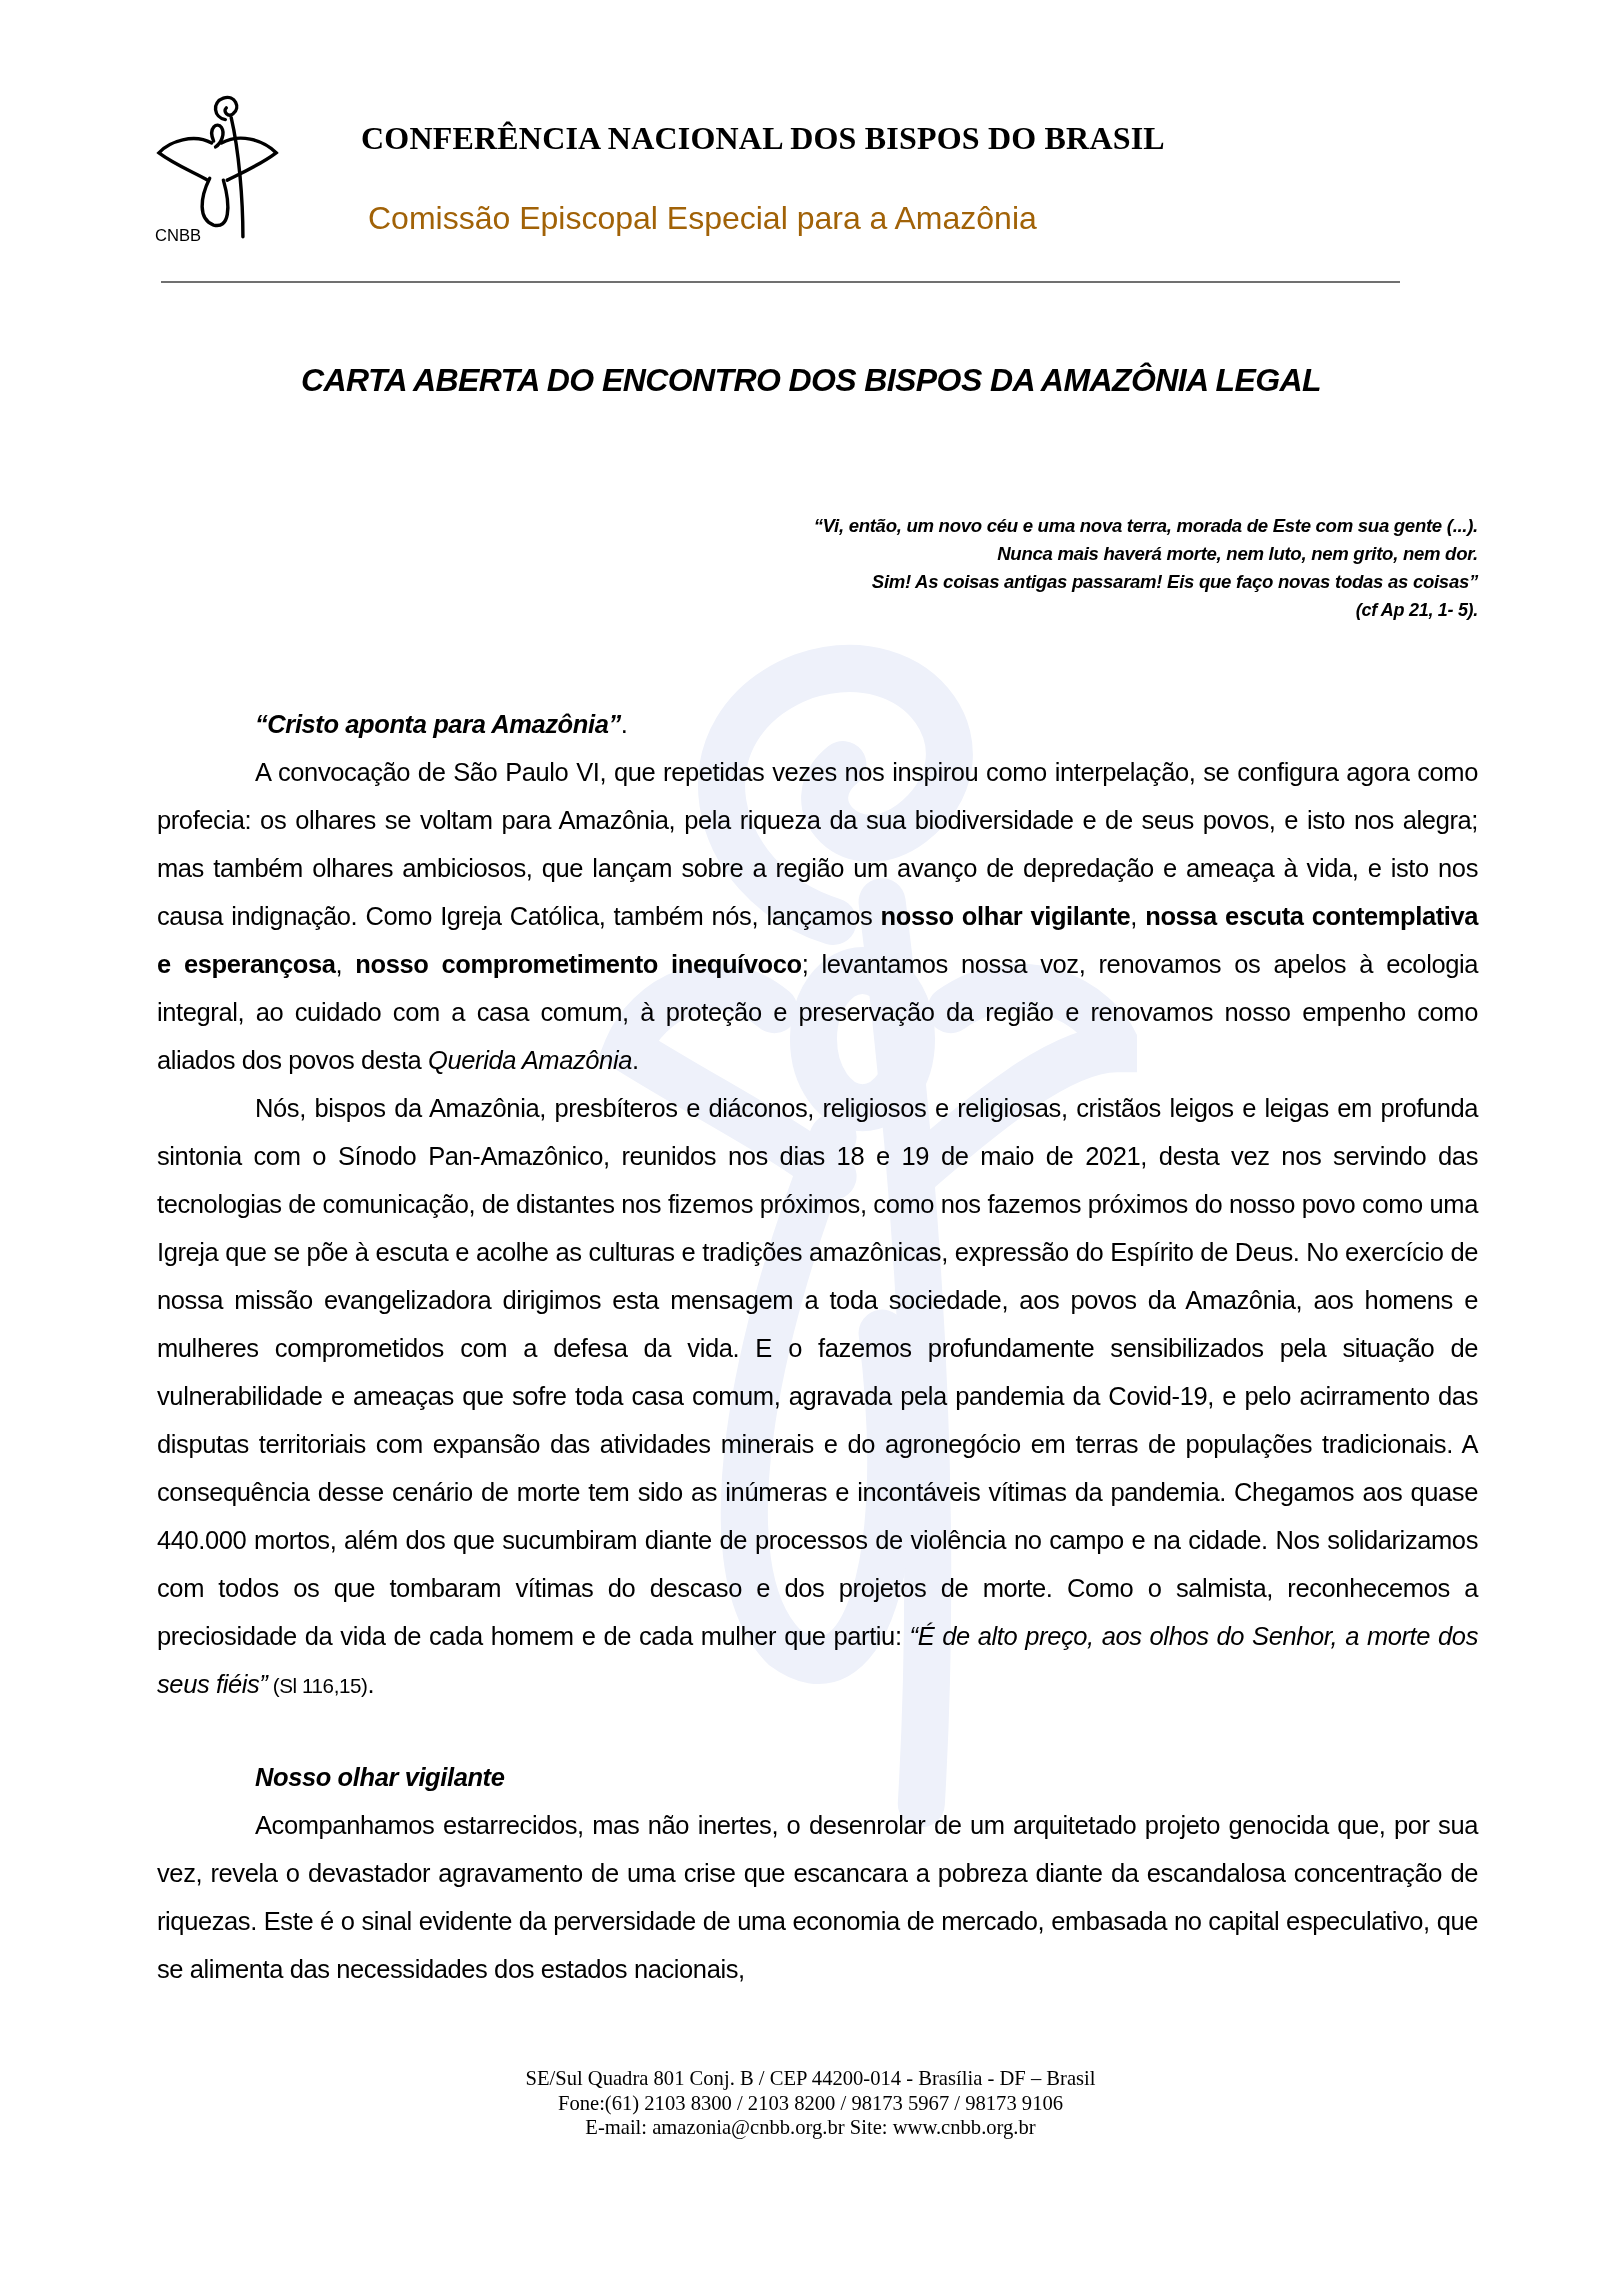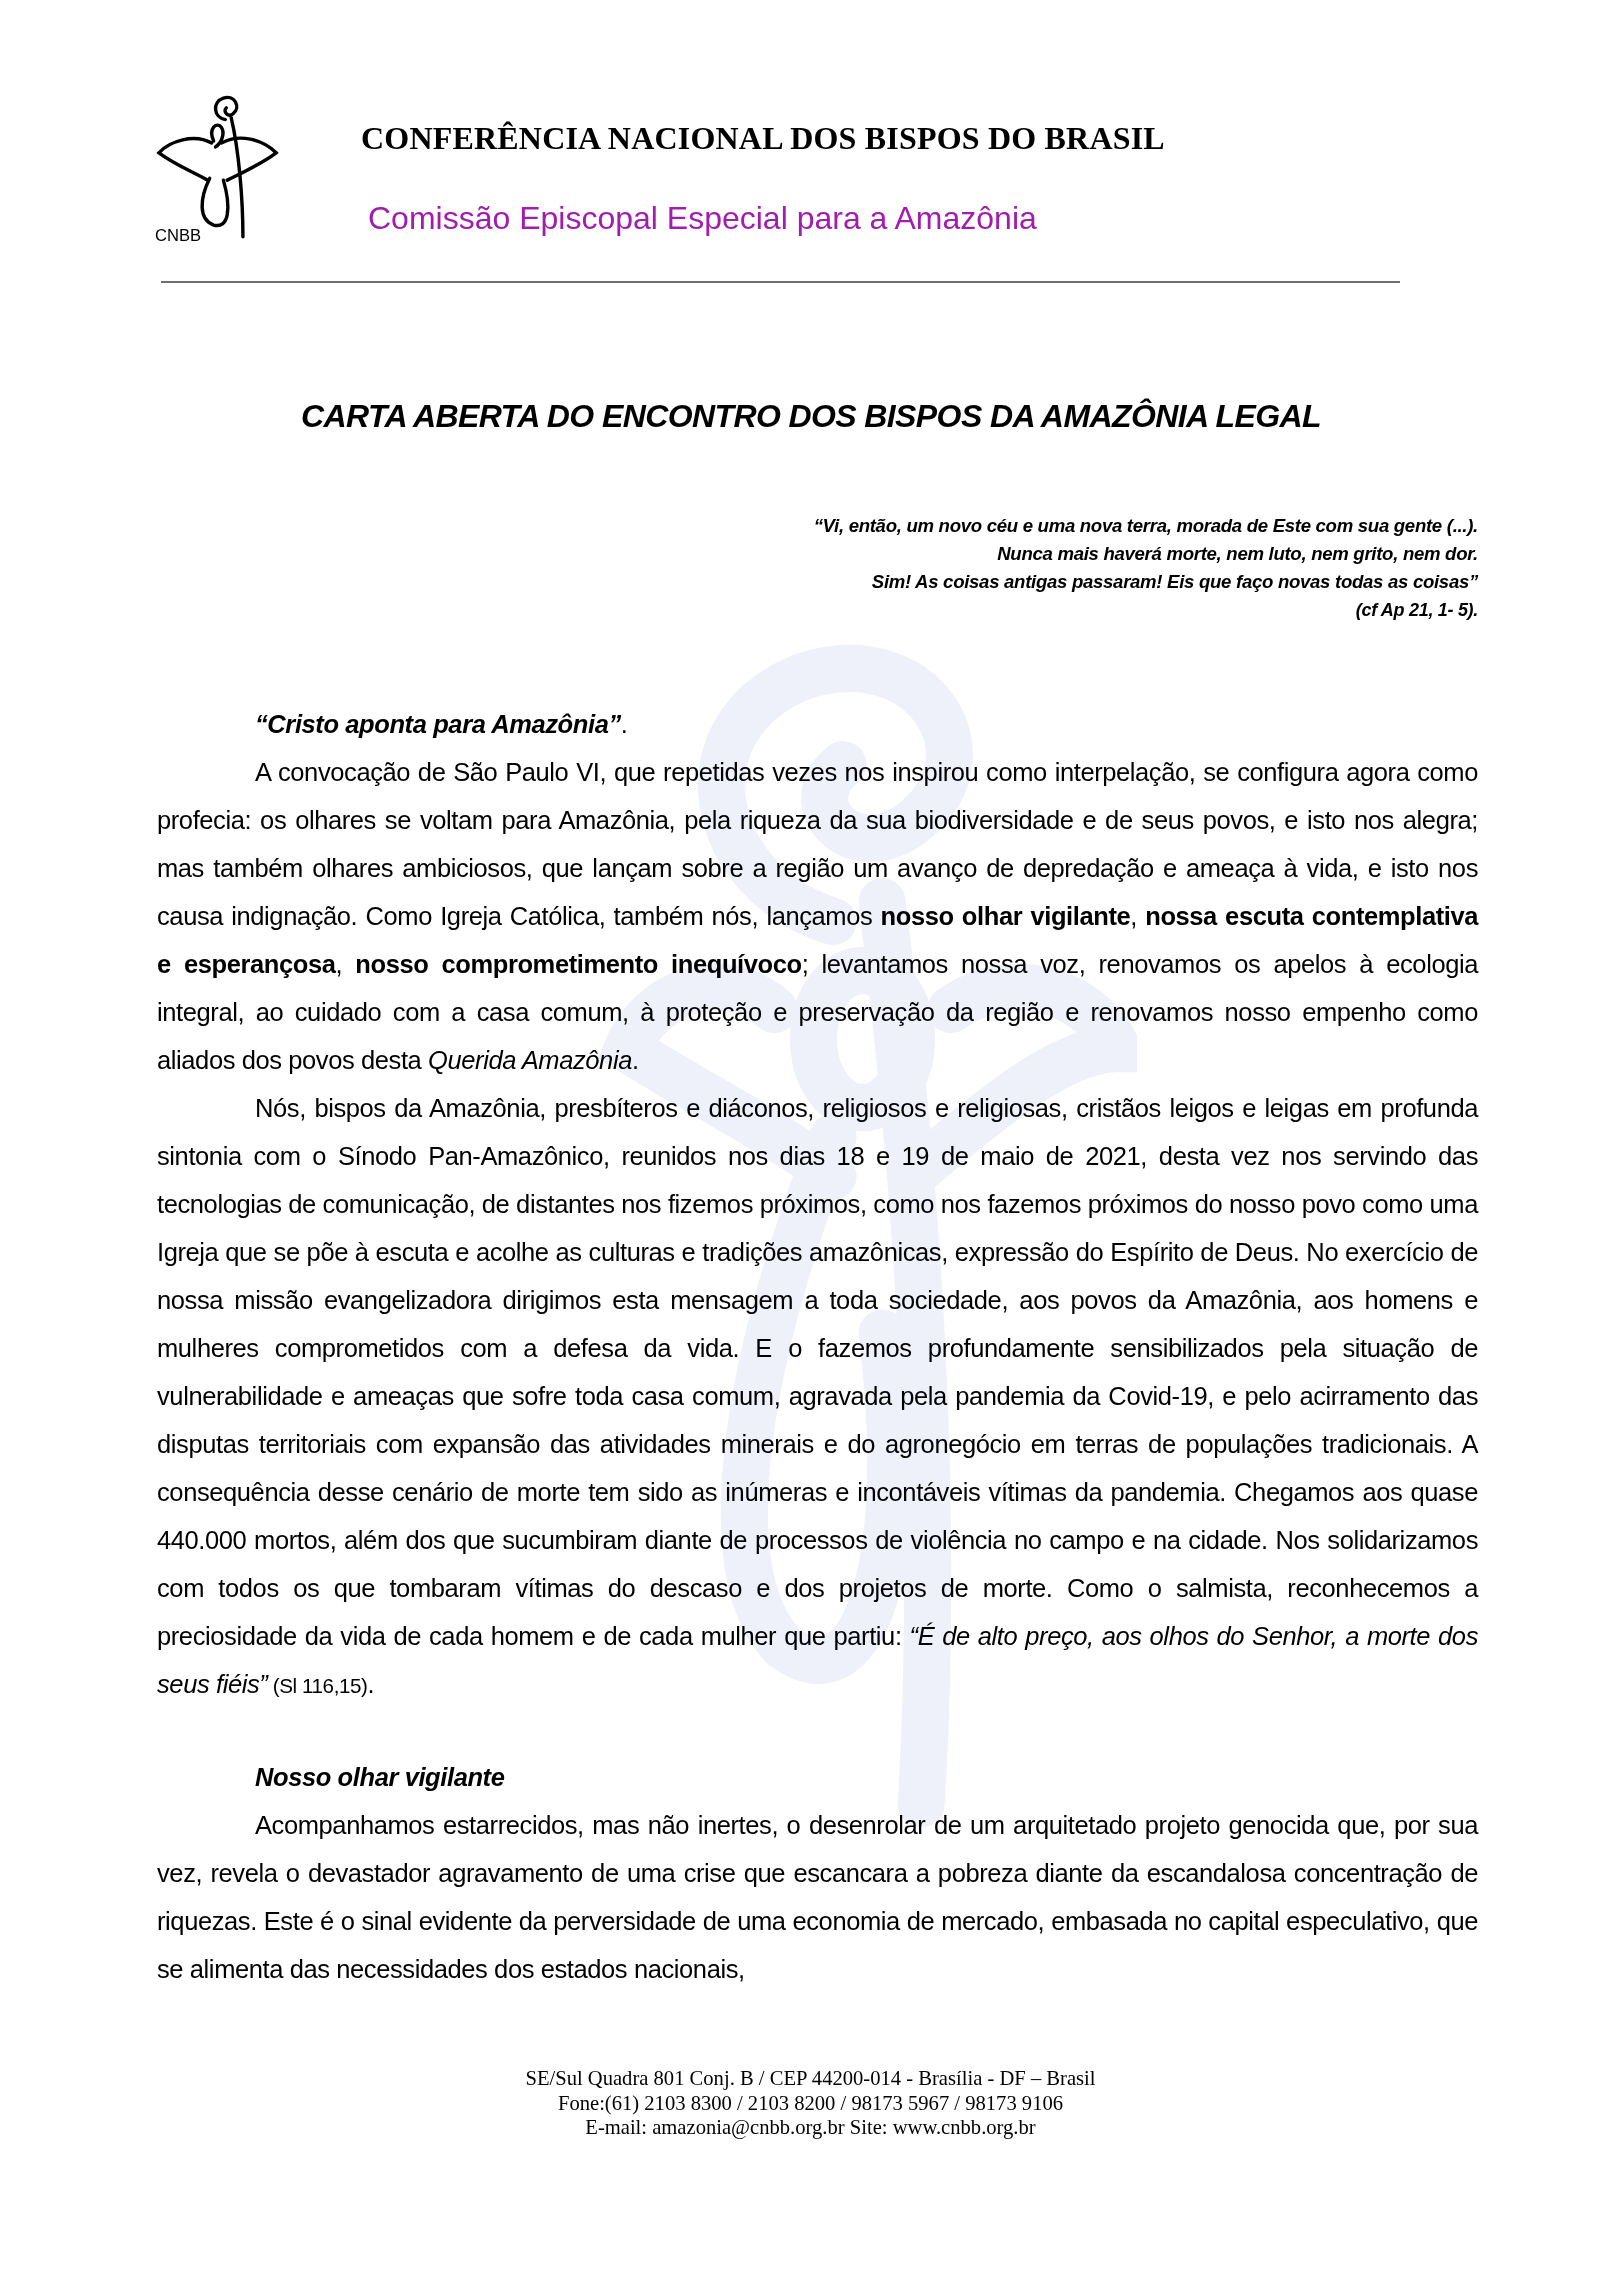--- a/index.html
+++ b/index.html
@@ -5,25 +5,25 @@
     html, body { margin: 0; padding: 0; background: #ffffff; }
     body { width: 1621px; height: 2293px; position: relative; overflow: hidden; color: #000; }
     .page { position: absolute; left: 0; top: 0; width: 1621px; height: 2293px; background: #fff; }
 
     
     .watermark { position: absolute; left: 588px; top: 588px; width: 549px; height: 1255px; z-index: 0; }
 
     
     .logo { position: absolute; left: 155px; top: 82px; width: 127px; height: 167px; z-index: 2; }
     .org-name { position: absolute; left: 361px; top: 120px; font-family: "Liberation Serif", serif; font-weight: bold; font-size: 32px; letter-spacing: 0.2px; white-space: nowrap; z-index: 2; }
-    .commission { position: absolute; left: 368px; top: 200px; font-family: "Liberation Sans", sans-serif; font-size: 32px; white-space: nowrap; color: #a21caf; z-index: 2; }
+    .commission { position: absolute; left: 368px; top: 200px; font-family: "Liberation Sans", sans-serif; font-size: 32px; white-space: nowrap; color: #a16207; z-index: 2; }
     .header-rule { position: absolute; left: 161px; top: 281px; width: 1239px; height: 2px; background: #707070; z-index: 2; }
 
     
-    .title { position: absolute; left: 157px; top: 355px; width: 1308px; text-align: center; font-family: "Liberation Sans", sans-serif; font-weight: bold; font-style: italic; font-size: 32px; line-height: 51px; letter-spacing: -0.6px; z-index: 2; margin-top: 36px; }
+    .title { position: absolute; left: 157px; top: 355px; width: 1308px; text-align: center; font-family: "Liberation Sans", sans-serif; font-weight: bold; font-style: italic; font-size: 32px; line-height: 51px; letter-spacing: -0.6px; z-index: 2; }
 
     
     .epigraph { position: absolute; right: 143px; top: 512px; width: 882px; text-align: right; font-family: "Liberation Sans", sans-serif; font-style: italic; font-weight: bold; font-size: 18.6px; line-height: 28px; letter-spacing: -0.3px; z-index: 2; }
     .epigraph .ref { font-weight: bold; font-size: 18px; }
 
     
     .body { position: absolute; left: 157px; top: 700px; width: 1321px; font-family: "Liberation Sans", sans-serif; font-size: 25.5px; line-height: 48px; text-align: justify; letter-spacing: -0.4px; z-index: 2; }
     .body p { margin: 0; }
     .indent { text-indent: 98px; }
     .subhead { padding-left: 98px; font-weight: bold; font-style: italic; }

